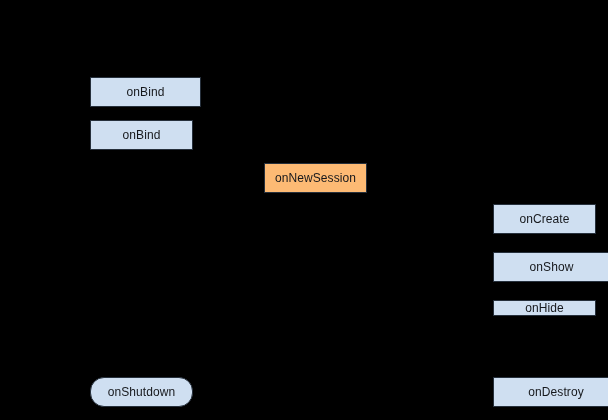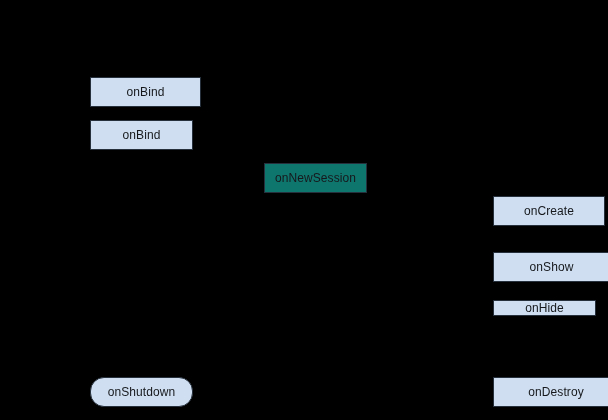--- a/index.html
+++ b/index.html
@@ -40,24 +40,24 @@
 <body>
 
 <div id="canvas" style="background: rgb(0, 0, 0);">
 
 <div class="node" style="left: 90px; top: 77px; width: 111px; height: 30px; background: rgb(207, 223, 241); border-color: rgb(38, 48, 60); color: rgb(22, 24, 28);">
       <span class="node-label">onBind</span>
     </div>
     <div class="node" style="left: 90px; top: 120px; width: 103px; height: 30px; background: rgb(207, 223, 241); border-color: rgb(38, 48, 60); color: rgb(22, 24, 28);">
       <span class="node-label">onBind</span>
     </div>
-    <div class="node" style="left: 264px; top: 163px; width: 103px; height: 30px; background: #0f766e; border-color: rgb(38, 48, 60); color: rgb(22, 24, 28);">
+    <div class="node" style="left: 264px; top: 163px; width: 103px; height: 30px; background: #fdba74; border-color: rgb(38, 48, 60); color: rgb(22, 24, 28);">
       <span class="node-label">onNewSession</span>
     </div>
-    <div class="node" style="left: 493px; top: 196px; width: 112px; height: 30px; background: rgb(207, 223, 241); border-color: rgb(38, 48, 60); color: rgb(22, 24, 28);">
+    <div class="node" style="left: 493px; top: 204px; width: 103px; height: 30px; background: rgb(207, 223, 241); border-color: rgb(38, 48, 60); color: rgb(22, 24, 28);">
       <span class="node-label">onCreate</span>
     </div>
     <div class="node" style="left: 493px; top: 252px; width: 117px; height: 30px; background: rgb(207, 223, 241); border-color: rgb(38, 48, 60); color: rgb(22, 24, 28);">
       <span class="node-label">onShow</span>
     </div>
     <div class="node" style="left: 493px; top: 300px; width: 103px; height: 16px; background: rgb(207, 223, 241); border-color: rgb(38, 48, 60); color: rgb(22, 24, 28);">
       <span class="node-label">onHide</span>
     </div>
     <div class="node" style="left: 90px; top: 377px; width: 103px; height: 30px; background: rgb(207, 223, 241); border-color: rgb(38, 48, 60); color: rgb(22, 24, 28); border-radius: 14px;">
       <span class="node-label">onShutdown</span>

